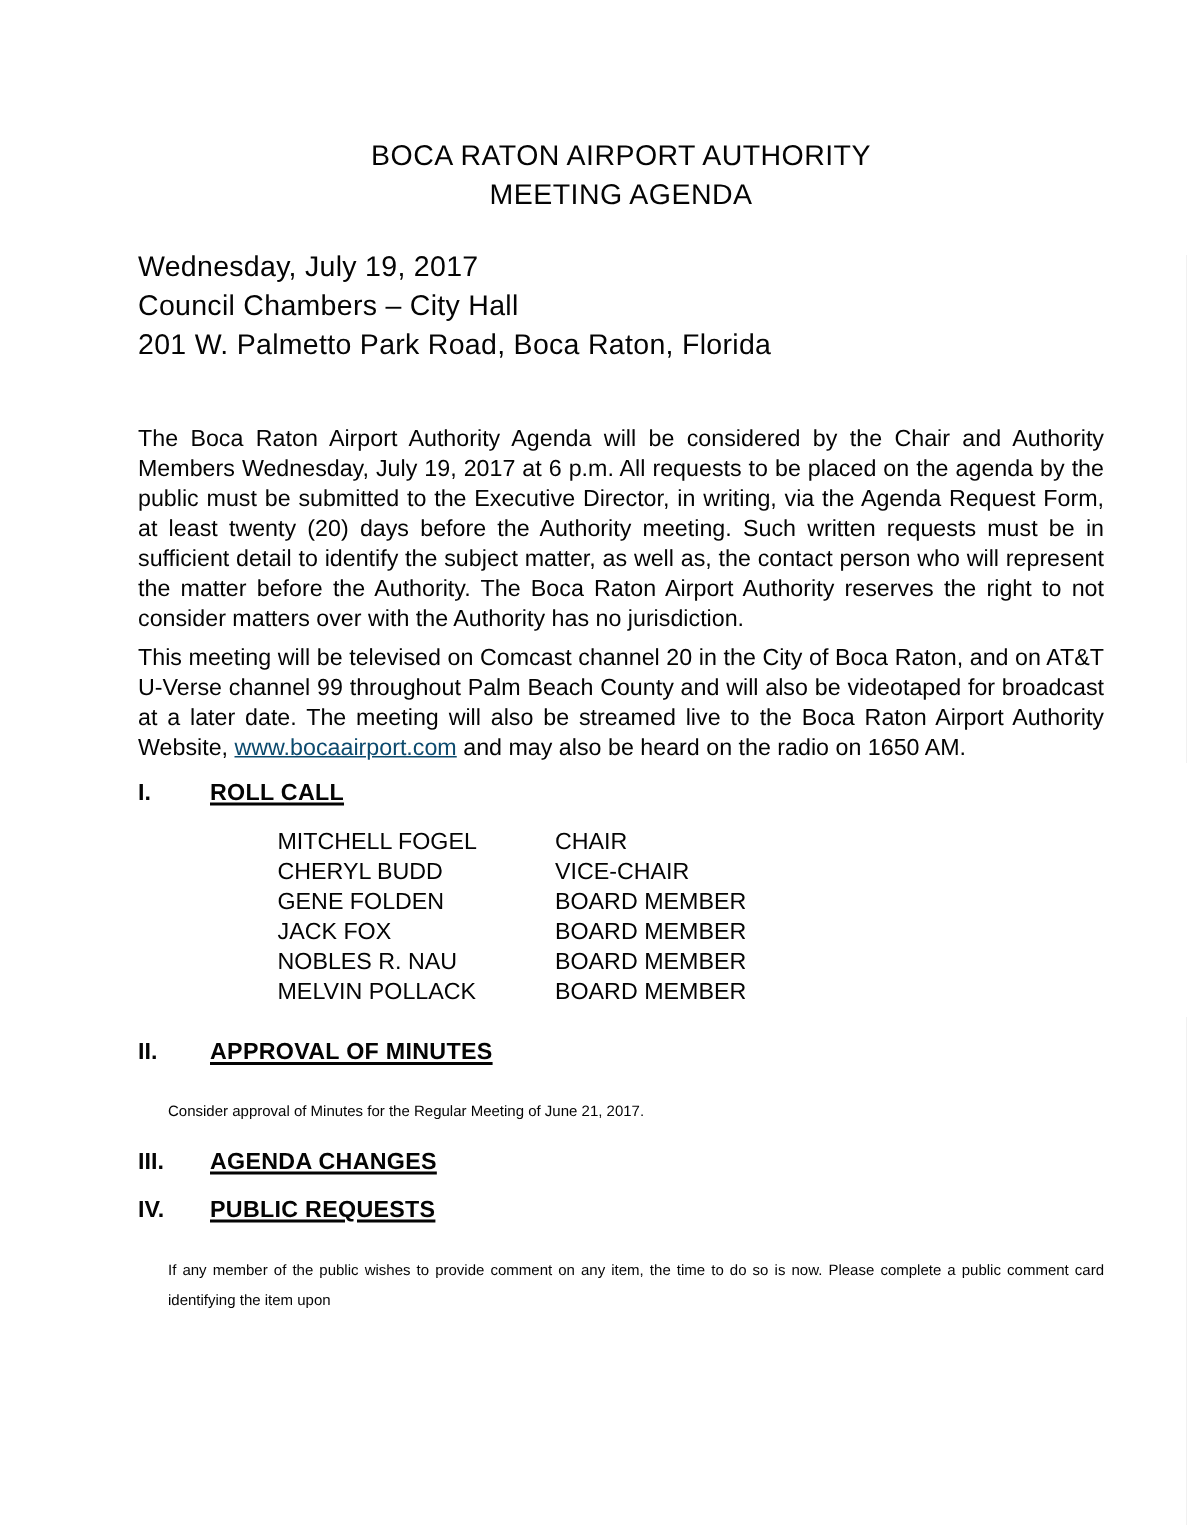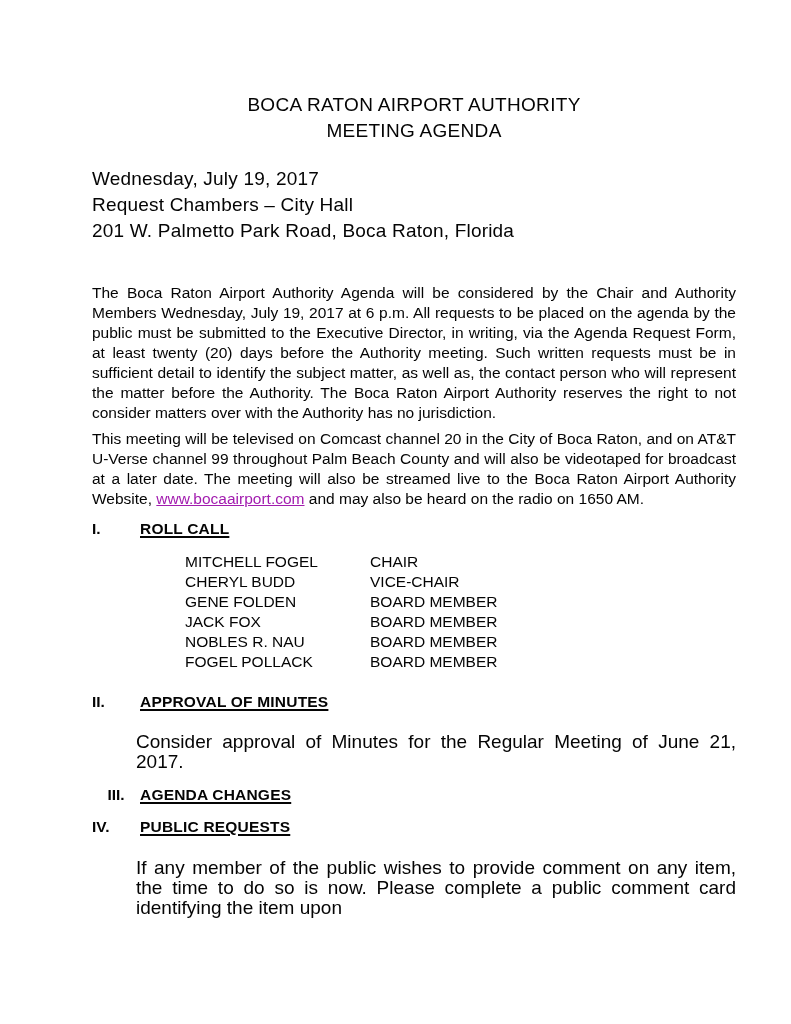--- a/index.html
+++ b/index.html
@@ -29,21 +29,21 @@
   }
   .body-par {
     font-size: 15.5px;
     line-height: 20px;
     text-align: justify;
     margin: 0;
   }
   .par-1 { margin-top: 39px; }
   .par-2 { margin-top: 6px; }
   .link {
-    color: #a21caf;
+    color: #0c4a6e;
     text-decoration: underline;
   }
   .section { margin: 0; }
   .sec-head {
     display: flex;
     font-size: 15.5px;
     line-height: 20px;
     font-weight: 700;
   }
   .numeral { width: 48px; flex: 0 0 48px; }
@@ -57,42 +57,42 @@
   .roll-table {
     margin-left: 93px;
     margin-top: 13px;
     font-size: 15.5px;
     line-height: 20px;
   }
   .roll-row { display: flex; align-items: center; }
   .roll-name { width: 185px; flex: 0 0 185px; }
   .sec-approval { margin-top: 20px; }
   .sec-body {
-    font-size: 19px;
+    font-size: 10px;
     line-height: 20px;
-    margin: 20px 0 0 44px;
+    margin: 20px 0 0 20px;
     text-align: justify;
   }
-  .sec-agenda { margin-top: 13px; text-align: center; }
+  .sec-agenda { margin-top: 13px; }
   .sec-public { margin-top: 12px; }
   .sec-body-last { margin-top: 21px; }
 </style>
 </head>
 <body>
 
 <div class="page">
 
   <div class="doc-title">
     <div>BOCA RATON AIRPORT AUTHORITY</div>
     <div>MEETING AGENDA</div>
   </div>
 
   <div class="meeting-info">
     <div>Wednesday, July 19, 2017</div>
-    <div>Request Chambers – City Hall</div>
+    <div>Council Chambers – City Hall</div>
     <div>201 W. Palmetto Park Road, Boca Raton, Florida</div>
   </div>
 
   <p class="body-par par-1">The Boca Raton Airport Authority Agenda will be considered by the Chair and Authority Members Wednesday, July 19, 2017 at 6 p.m.  All requests to be placed on the agenda by the public must be submitted to the Executive Director, in writing, via the Agenda Request Form, at least twenty (20) days before the Authority meeting.  Such written requests must be in sufficient detail to identify the subject matter, as well as, the contact person who will represent the matter before the Authority.  The Boca Raton Airport Authority reserves the right to not consider matters over with the Authority has no jurisdiction.</p>
 
   <p class="body-par par-2"><span>This meeting will be televised on Comcast channel 20 in the City of Boca Raton, and on AT&amp;T U-Verse channel 99 throughout Palm Beach County and will also be videotaped for broadcast at a later date.  The meeting will also be streamed live to the Boca Raton Airport Authority Website, </span><a href="#" class="link">www.bocaairport.com</a><span> and may also be heard on the radio on 1650 AM.</span></p>
 
   <div class="section sec-roll">
     <div class="sec-head">
       <span class="numeral">I.</span>
@@ -115,21 +115,21 @@
       </div>
       <div class="roll-row">
         <span class="roll-name">JACK FOX</span>
         <span class="roll-title">BOARD MEMBER</span>
       </div>
       <div class="roll-row">
         <span class="roll-name">NOBLES R. NAU</span>
         <span class="roll-title">BOARD MEMBER</span>
       </div>
       <div class="roll-row">
-        <span class="roll-name">FOGEL POLLACK</span>
+        <span class="roll-name">MELVIN POLLACK</span>
         <span class="roll-title">BOARD MEMBER</span>
       </div>
     </div>
   </div>
 
   <div class="section sec-approval">
     <div class="sec-head">
       <span class="numeral">II.</span>
       <span class="sec-title">APPROVAL OF MINUTES</span>
     </div>

